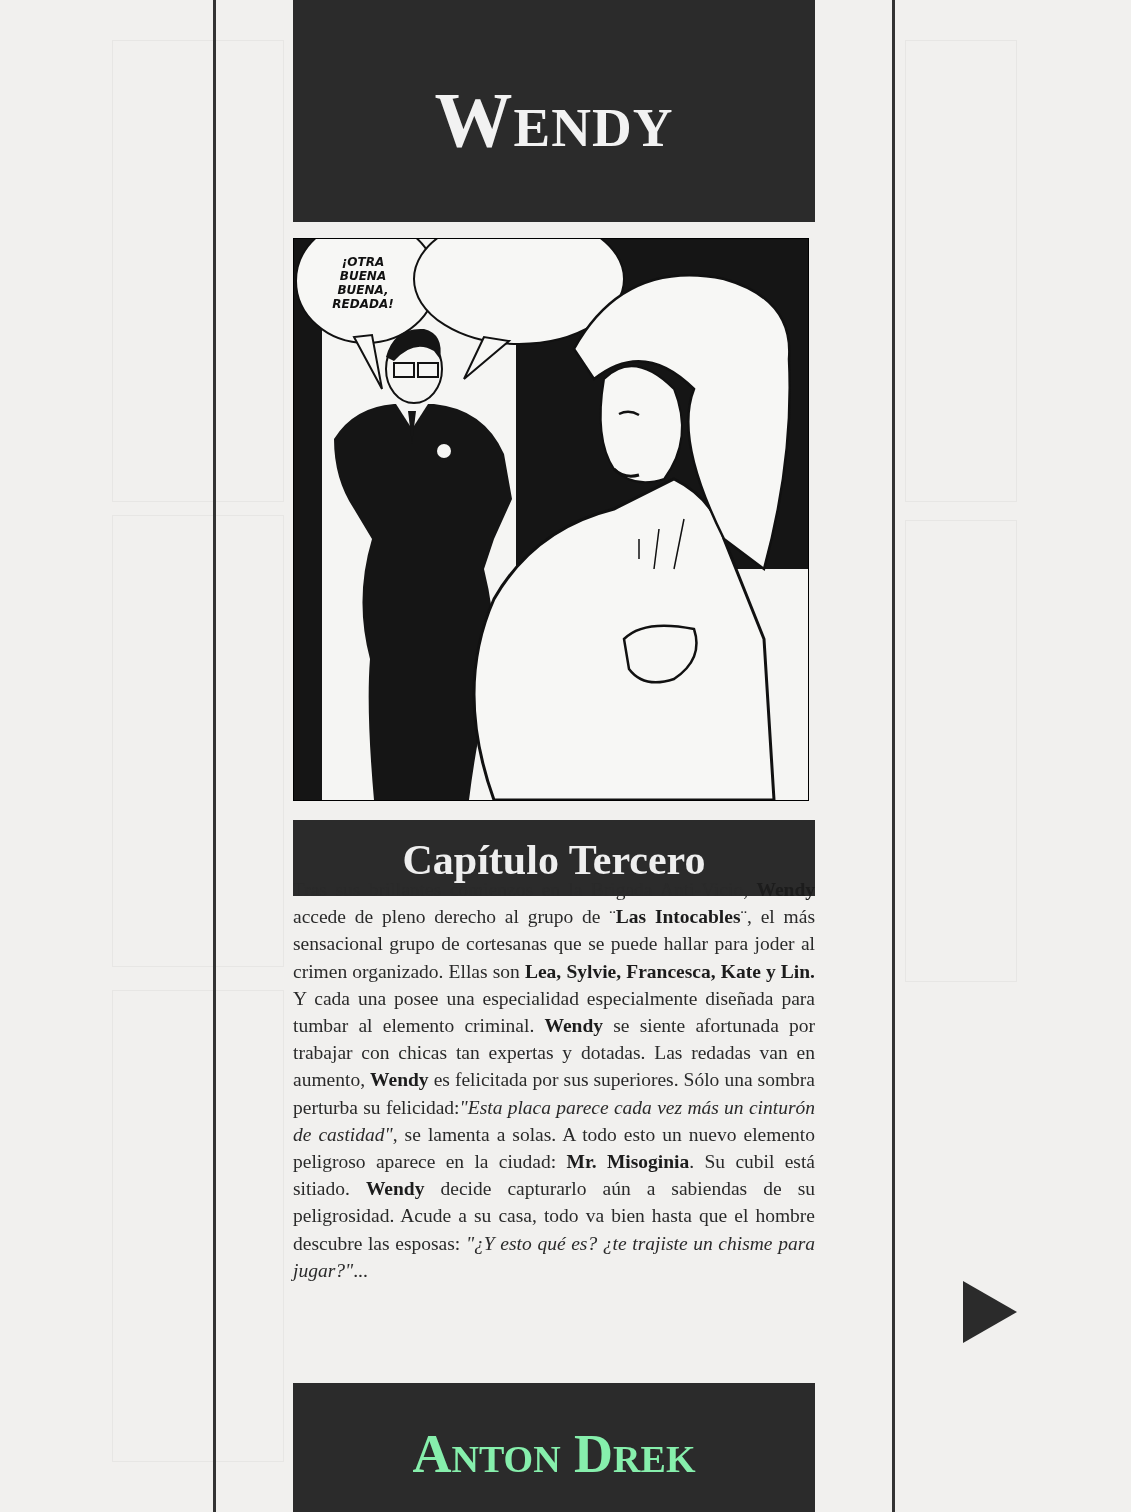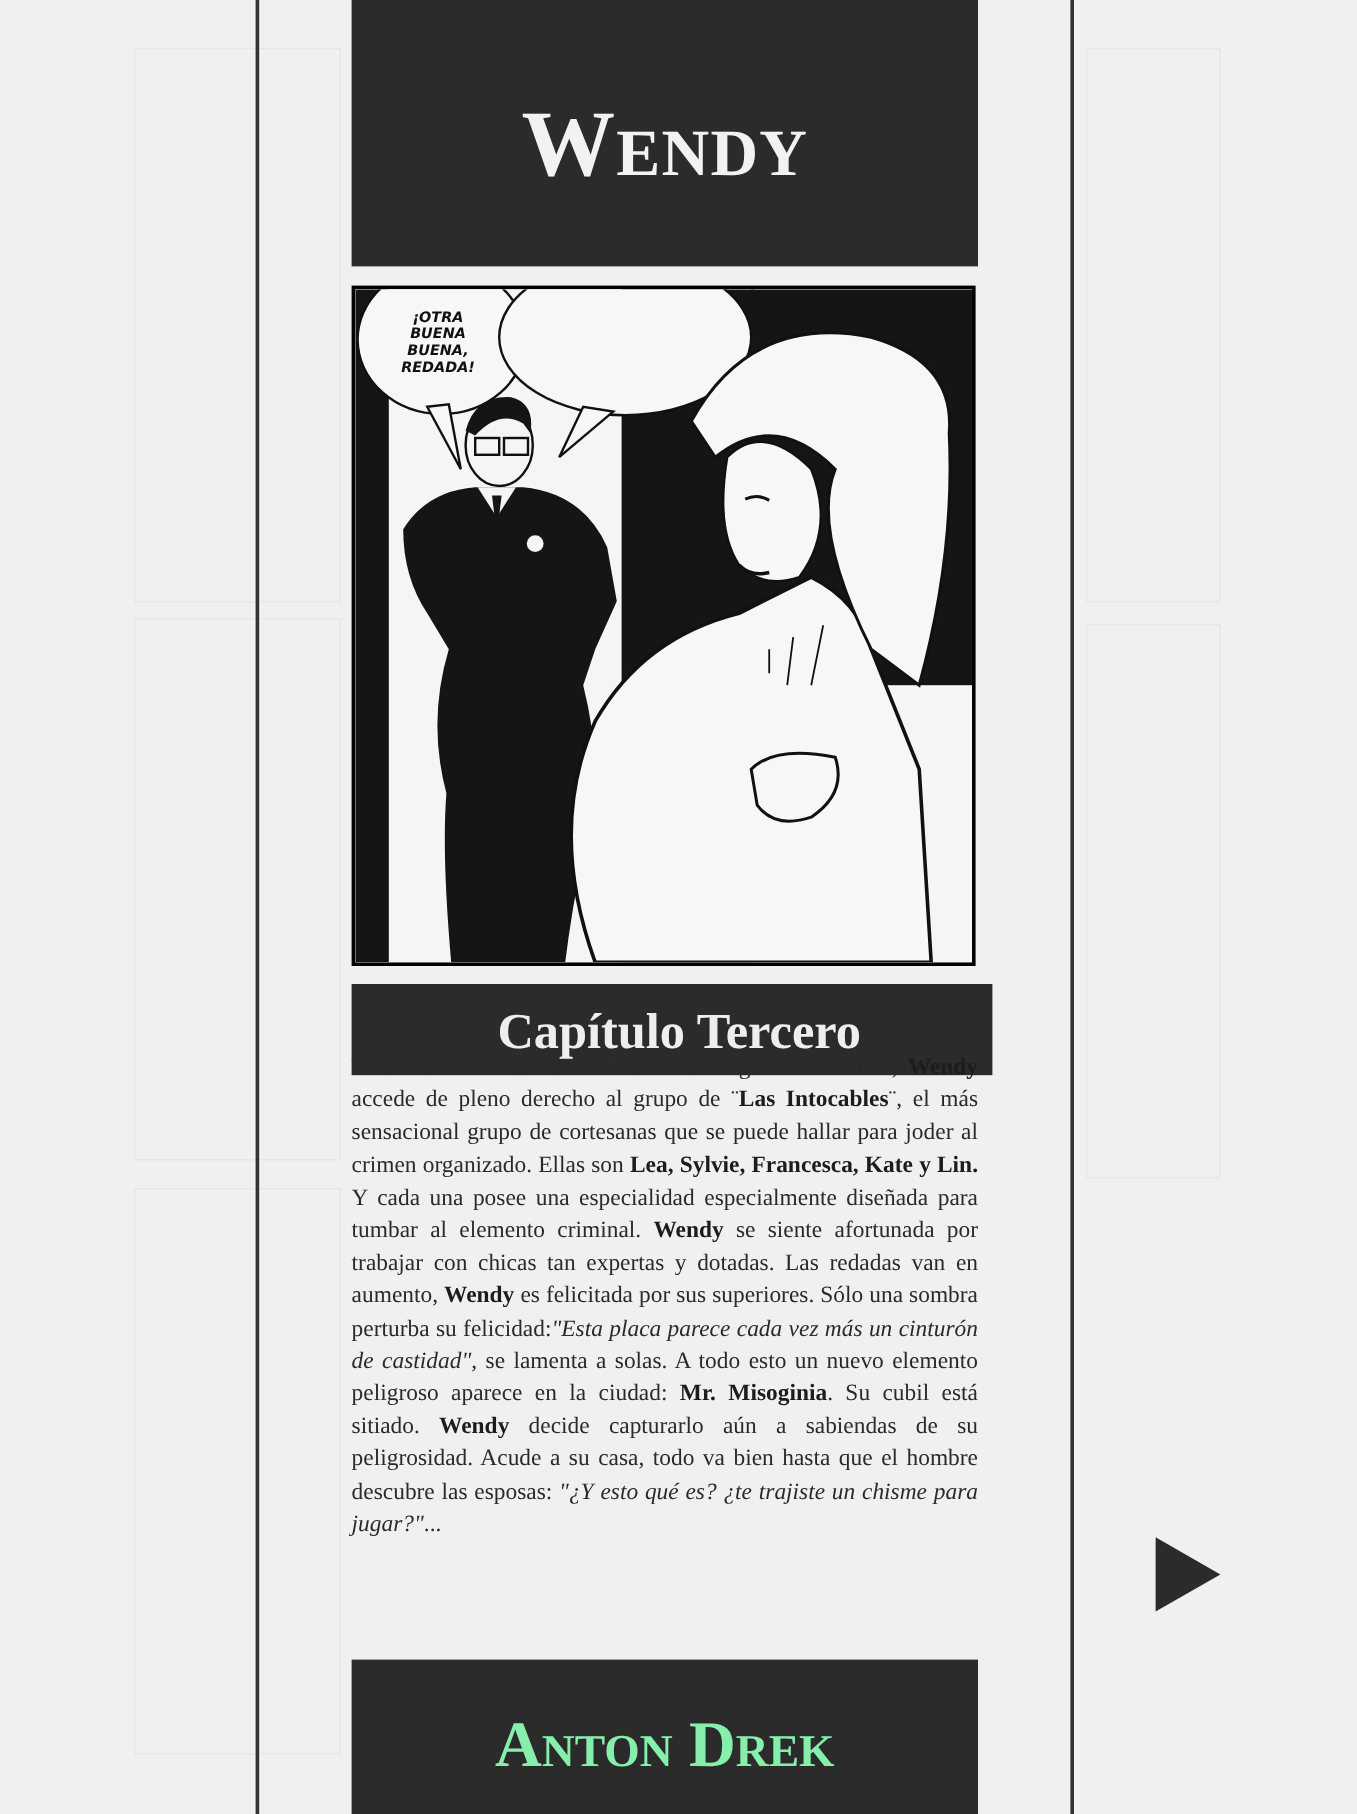--- a/index.html
+++ b/index.html
@@ -1,23 +1,23 @@
 <!DOCTYPE html>
 <html><head>
 <meta charset="utf-8">
 <style>
   html, body { margin:0; padding:0; }
   body { width:1131px; height:1512px; background:#f1f0ee; position:relative; overflow:hidden; font-family:"DejaVu Serif", serif; }
   .vline { position:absolute; top:0; height:1512px; width:3px; background:#333; }
   .title-box { position:absolute; left:293px; top:0; width:522px; height:222px; background:#2b2b2b; color:#f2f2f2; display:flex; align-items:center; justify-content:center; }
   .title-text { font-family:"Liberation Serif", serif; font-weight:bold; font-size:78px; letter-spacing:1px; margin-top:18px; font-variant:small-caps; }
-  .panel { position:absolute; left:293px; top:238px; width:514px; height:561px; border:3px solid #000000; background:#f5f5f3; overflow:hidden; }
+  .panel { position:absolute; left:293px; top:238px; width:514px; height:561px; border:1px solid #000000; background:#f5f5f3; overflow:hidden; }
   .panel svg { position:absolute; left:0; top:0; }
   .bubble-text { position:absolute; font-family:"DejaVu Sans", sans-serif; font-weight:bold; font-size:12px; line-height:14px; text-align:center; color:#111; font-style:italic; }
-  .chapter-box { position:absolute; left:293px; top:820px; width:522px; height:76px; background:#2b2b2b; color:#eee; display:flex; align-items:center; justify-content:center;padding-left:12px; }
+  .chapter-box { position:absolute; left:293px; top:820px; width:522px; height:76px; background:#2b2b2b; color:#eee; display:flex; align-items:center; justify-content:center; }
   .chapter-text { font-family:"Liberation Serif", serif; font-weight:bold; font-size:42px; margin-top:4px; }
   .body-text { position:absolute; left:293px; top:876px; width:522px; font-family:"Liberation Serif", serif; font-size:19.5px; line-height:27.2px; color:#2a2a2a; text-align:justify; }
   .body-text b { color:#1c1c1c; }
   .body-text i { font-style:italic; }
   .author-box { position:absolute; left:293px; top:1383px; width:522px; height:129px; background:#2b2b2b; color:#86efac; display:flex; align-items:center; justify-content:center; }
   .author-text { font-family:"Liberation Serif", serif; font-weight:bold; font-size:54px; font-variant:small-caps; margin-top:12px; }
   .arrow { position:absolute; left:963px; top:1281px; width:0; height:0; border-top:31px solid transparent; border-bottom:31px solid transparent; border-left:54px solid #2b2b2b; }
   .ghost { position:absolute; border:1px solid #e2e1df; opacity:0.7; }
 </style>
 </head>

